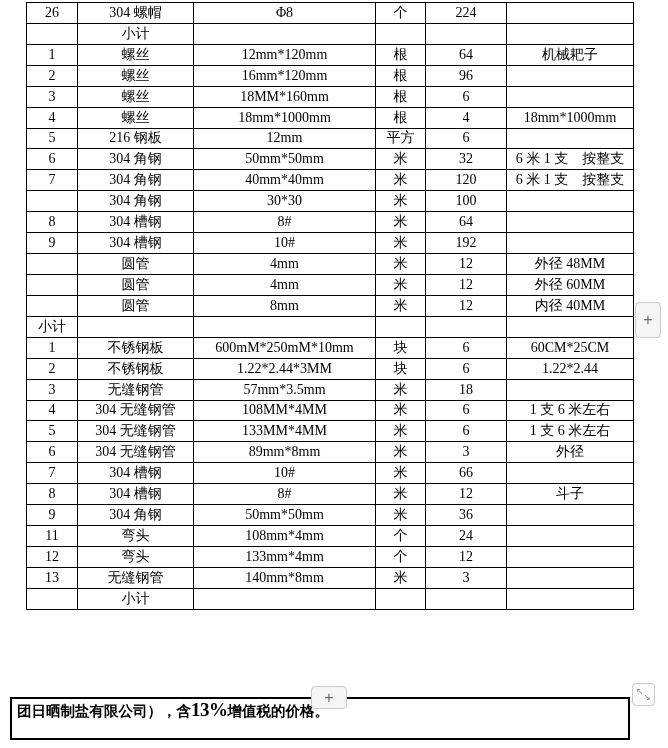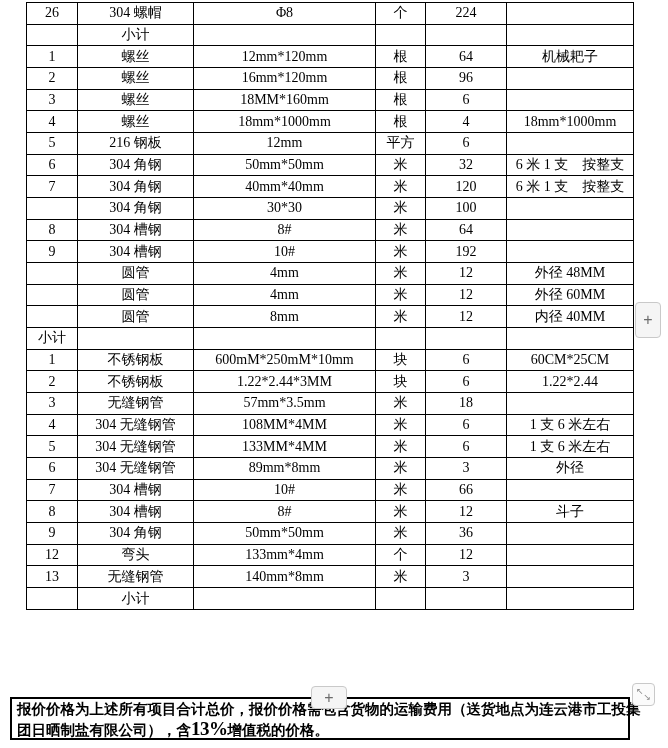--- a/index.html
+++ b/index.html
@@ -269,20 +269,28 @@
       </tr>
       <tr>
         <td>9</td>
         <td>304 角钢</td>
         <td>50mm*50mm</td>
         <td>米</td>
         <td>36</td>
         <td></td>
       </tr>
       <tr>
+        <td>11</td>
+        <td>弯头</td>
+        <td>108mm*4mm</td>
+        <td>个</td>
+        <td>24</td>
+        <td></td>
+      </tr>
+      <tr>
         <td>12</td>
         <td>弯头</td>
         <td>133mm*4mm</td>
         <td>个</td>
         <td>12</td>
         <td></td>
       </tr>
       <tr>
         <td>13</td>
         <td>无缝钢管</td>
@@ -309,17 +317,16 @@
 <div class="ctrl add-row">
   <span>+</span>
 </div>
 
 <div class="ctrl resize-handle">
   <span class="arrow nw">↖</span>
   <span class="arrow se">↘</span>
 </div>
 
 <div class="note-box">
-  <div class="note-line">报价价格为上述所有项目合计总价，报价价格需包含货物的运输费用（送货地点为连云港市工投集</div>
   <div class="note-line">
     <span>团日晒制盐有限公司），含</span><span class="tax-rate">13%</span><span>增值税的价格。</span>
   </div>
 </div>
 
 </body></html>

